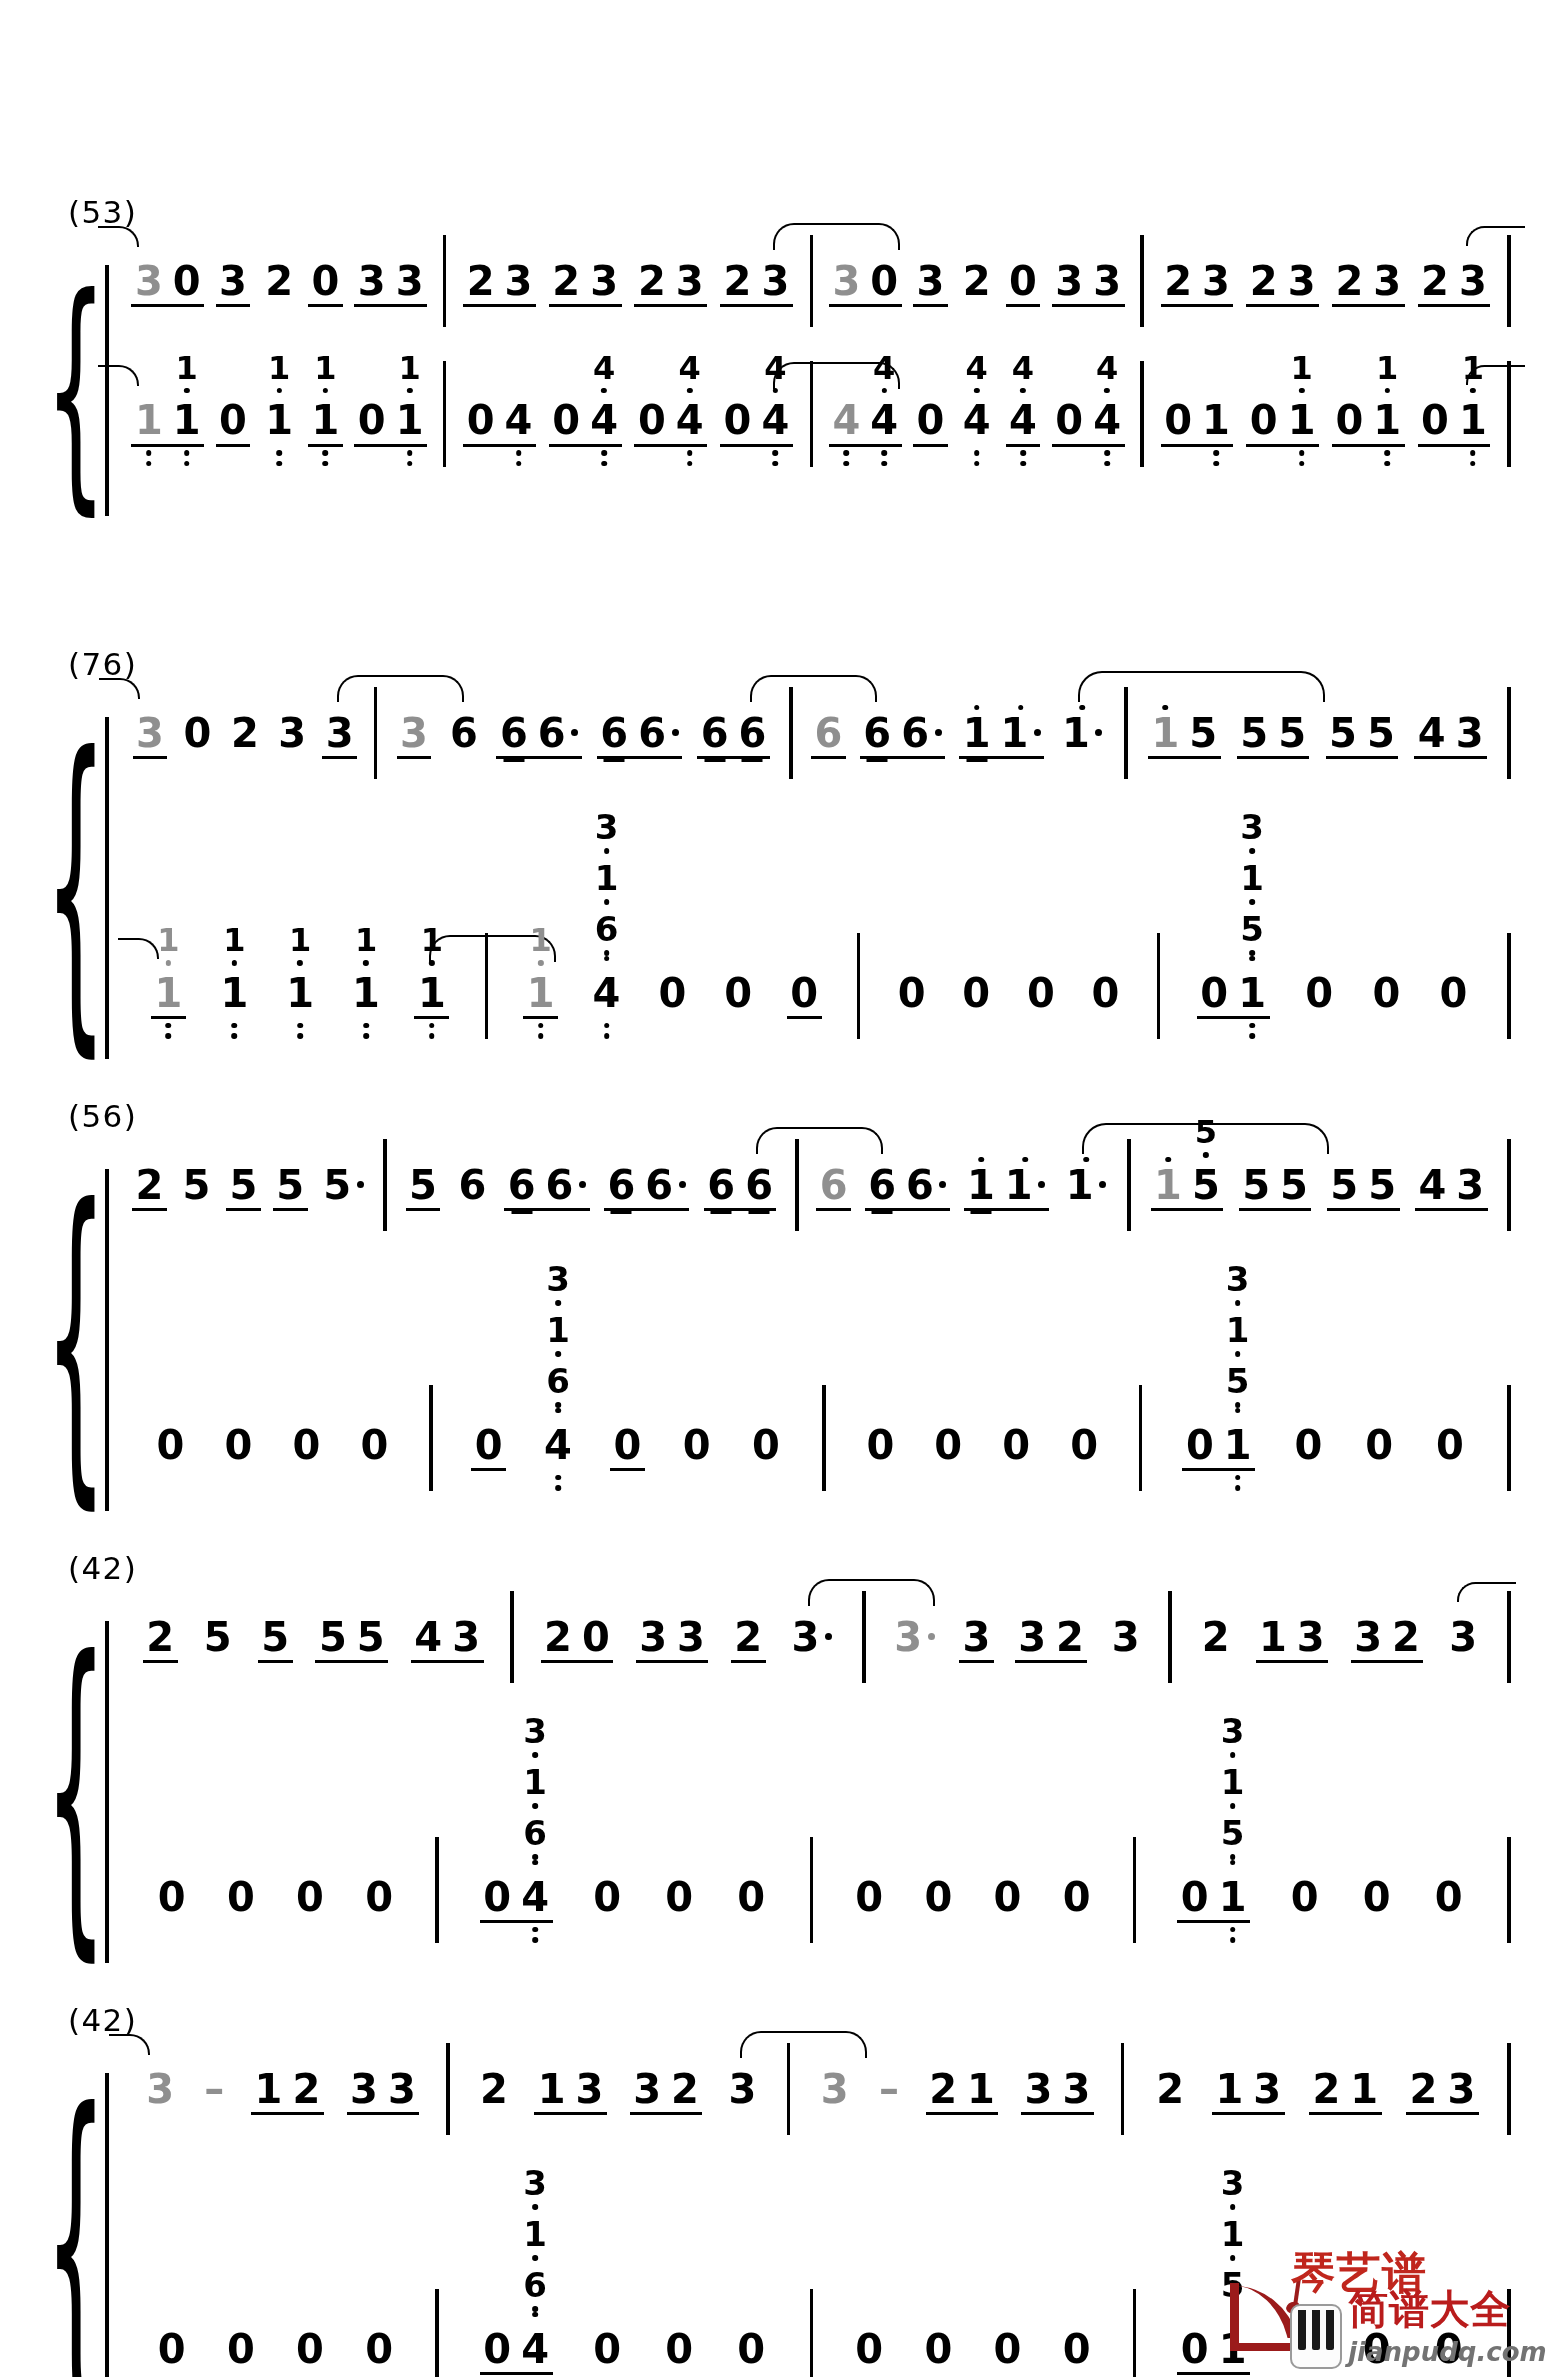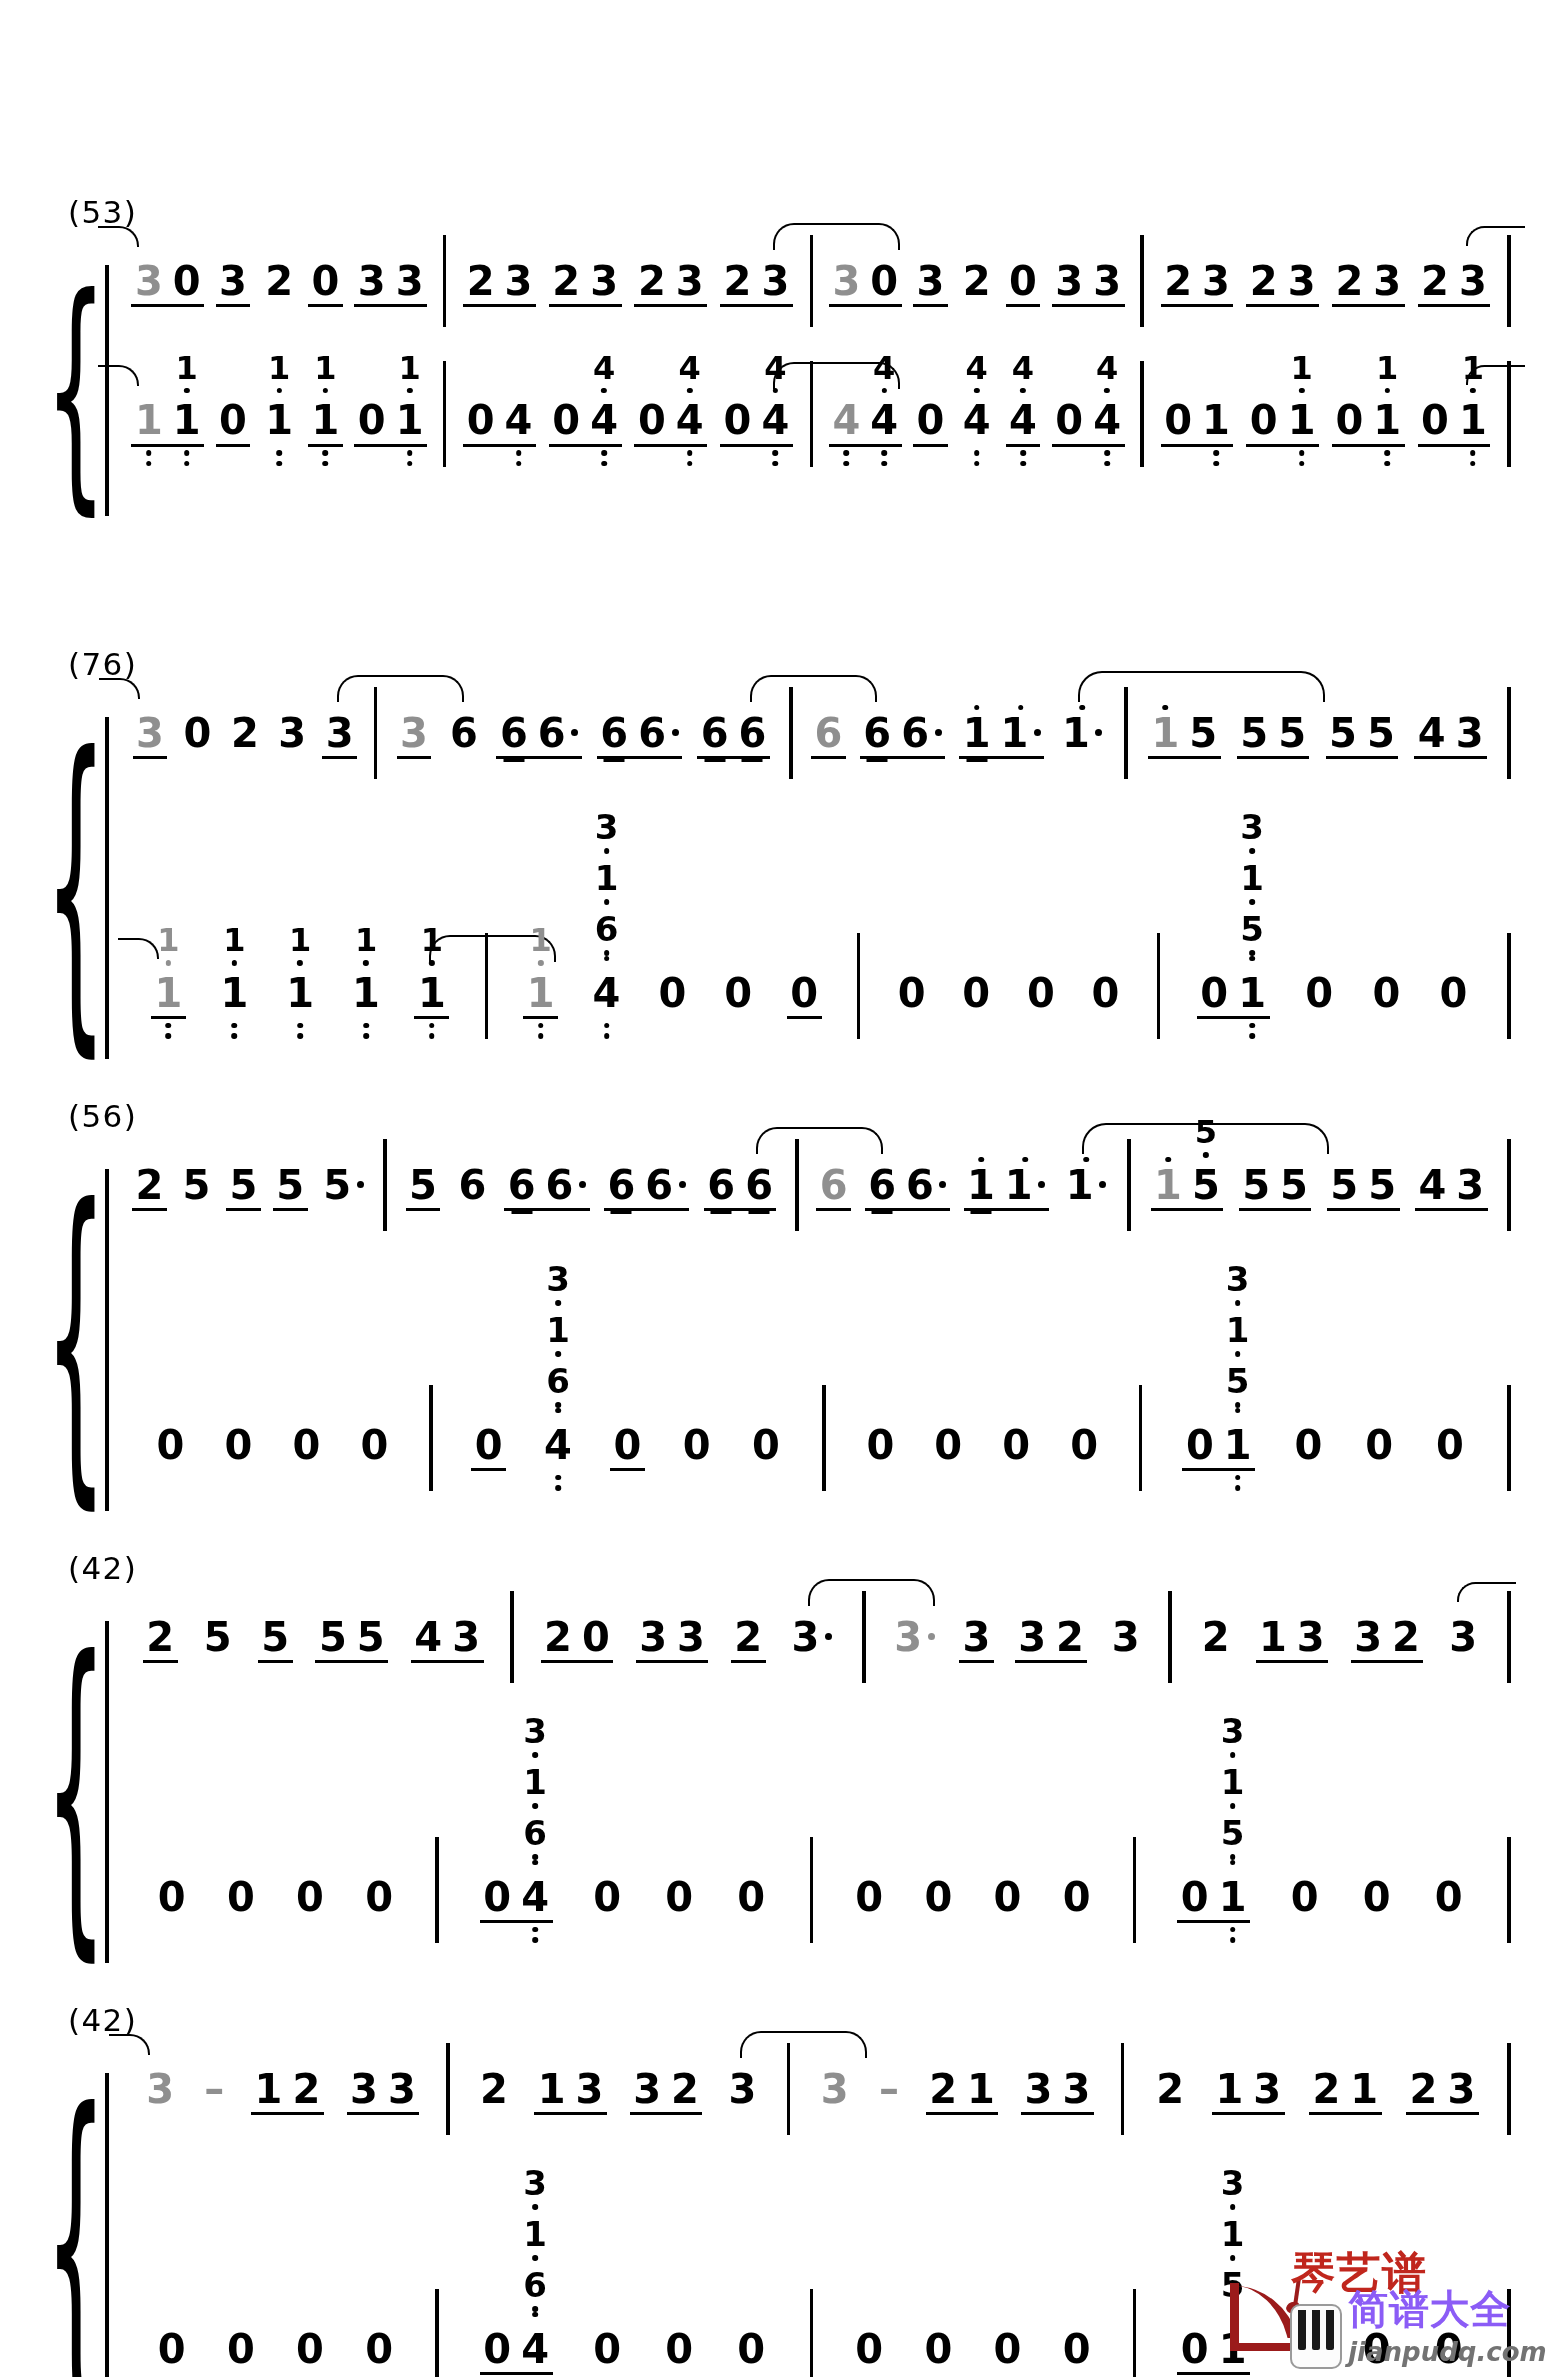--- a/index.html
+++ b/index.html
@@ -47,21 +47,21 @@
   .wm{position:absolute;right:2.8px;bottom:5.6px;width:233px;height:141px;}
   .wm-mark{position:absolute;left:-81px;bottom:20px;width:61px;height:68px;}
   .wm-mark .vbar{position:absolute;left:0;top:0;width:8.5px;height:68px;background:#9b1b1b;}
   .wm-mark .hbar{position:absolute;left:0;bottom:0;width:61px;height:8.5px;background:#9b1b1b;}
   .wm-mark .curve{position:absolute;left:10px;top:2.8px;width:41px;height:52px;border-right:10px solid #9b1b1b;border-bottom:0;border-top-right-radius:49px;transform:skewX(14deg);}
   .wm-mark .nhead{position:absolute;right:-8.5px;top:18.4px;width:14px;height:10.6px;background:#9b1b1b;border-radius:50%;transform:rotate(-20deg);}
   .wm-mark .nstem{position:absolute;right:-7px;top:-5.6px;width:3.5px;height:28px;background:#9b1b1b;transform:rotate(8deg);}
   .wm-brand{position:absolute;left:-20px;bottom:68px;color:#c0261d;font-size:44px;font-weight:bold;letter-spacing:1.4px;white-space:nowrap;}
   .wm-piano{position:absolute;left:-21px;bottom:2.8px;width:52px;height:65px;background:#fcfcfc;border:2.1px solid #9a9a9a;border-radius:10px;display:flex;justify-content:space-evenly;padding-top:4.2px;box-sizing:border-box;}
   .wm-piano .bk{width:7.8px;height:40px;background:#1a1a1a;border-radius:0 0 2.1px 2.1px;}
-  .wm-site{position:absolute;left:37px;bottom:34px;color:#8b5cf6;font-size:40px;font-weight:bold;letter-spacing:0.7px;white-space:nowrap;}
+  .wm-site{position:absolute;left:37px;bottom:34px;color:#b91c1c;font-size:40px;font-weight:bold;letter-spacing:0.7px;white-space:nowrap;}
   .wm-url{position:absolute;left:37px;bottom:4.2px;color:#737373;font-size:26px;font-weight:bold;font-style:italic;white-space:nowrap;}
 </style>
 </head>
 <body>
 
 <main class="score">
     <div class="system">
       <div class="sys-label">(53)</div>
       <div class="brace" style="top: 71px; height: 251px; transform: scale(1.05, 2.73077);">{</div>
       <div class="sysline" style="top: 71px; height: 251px;"></div>

